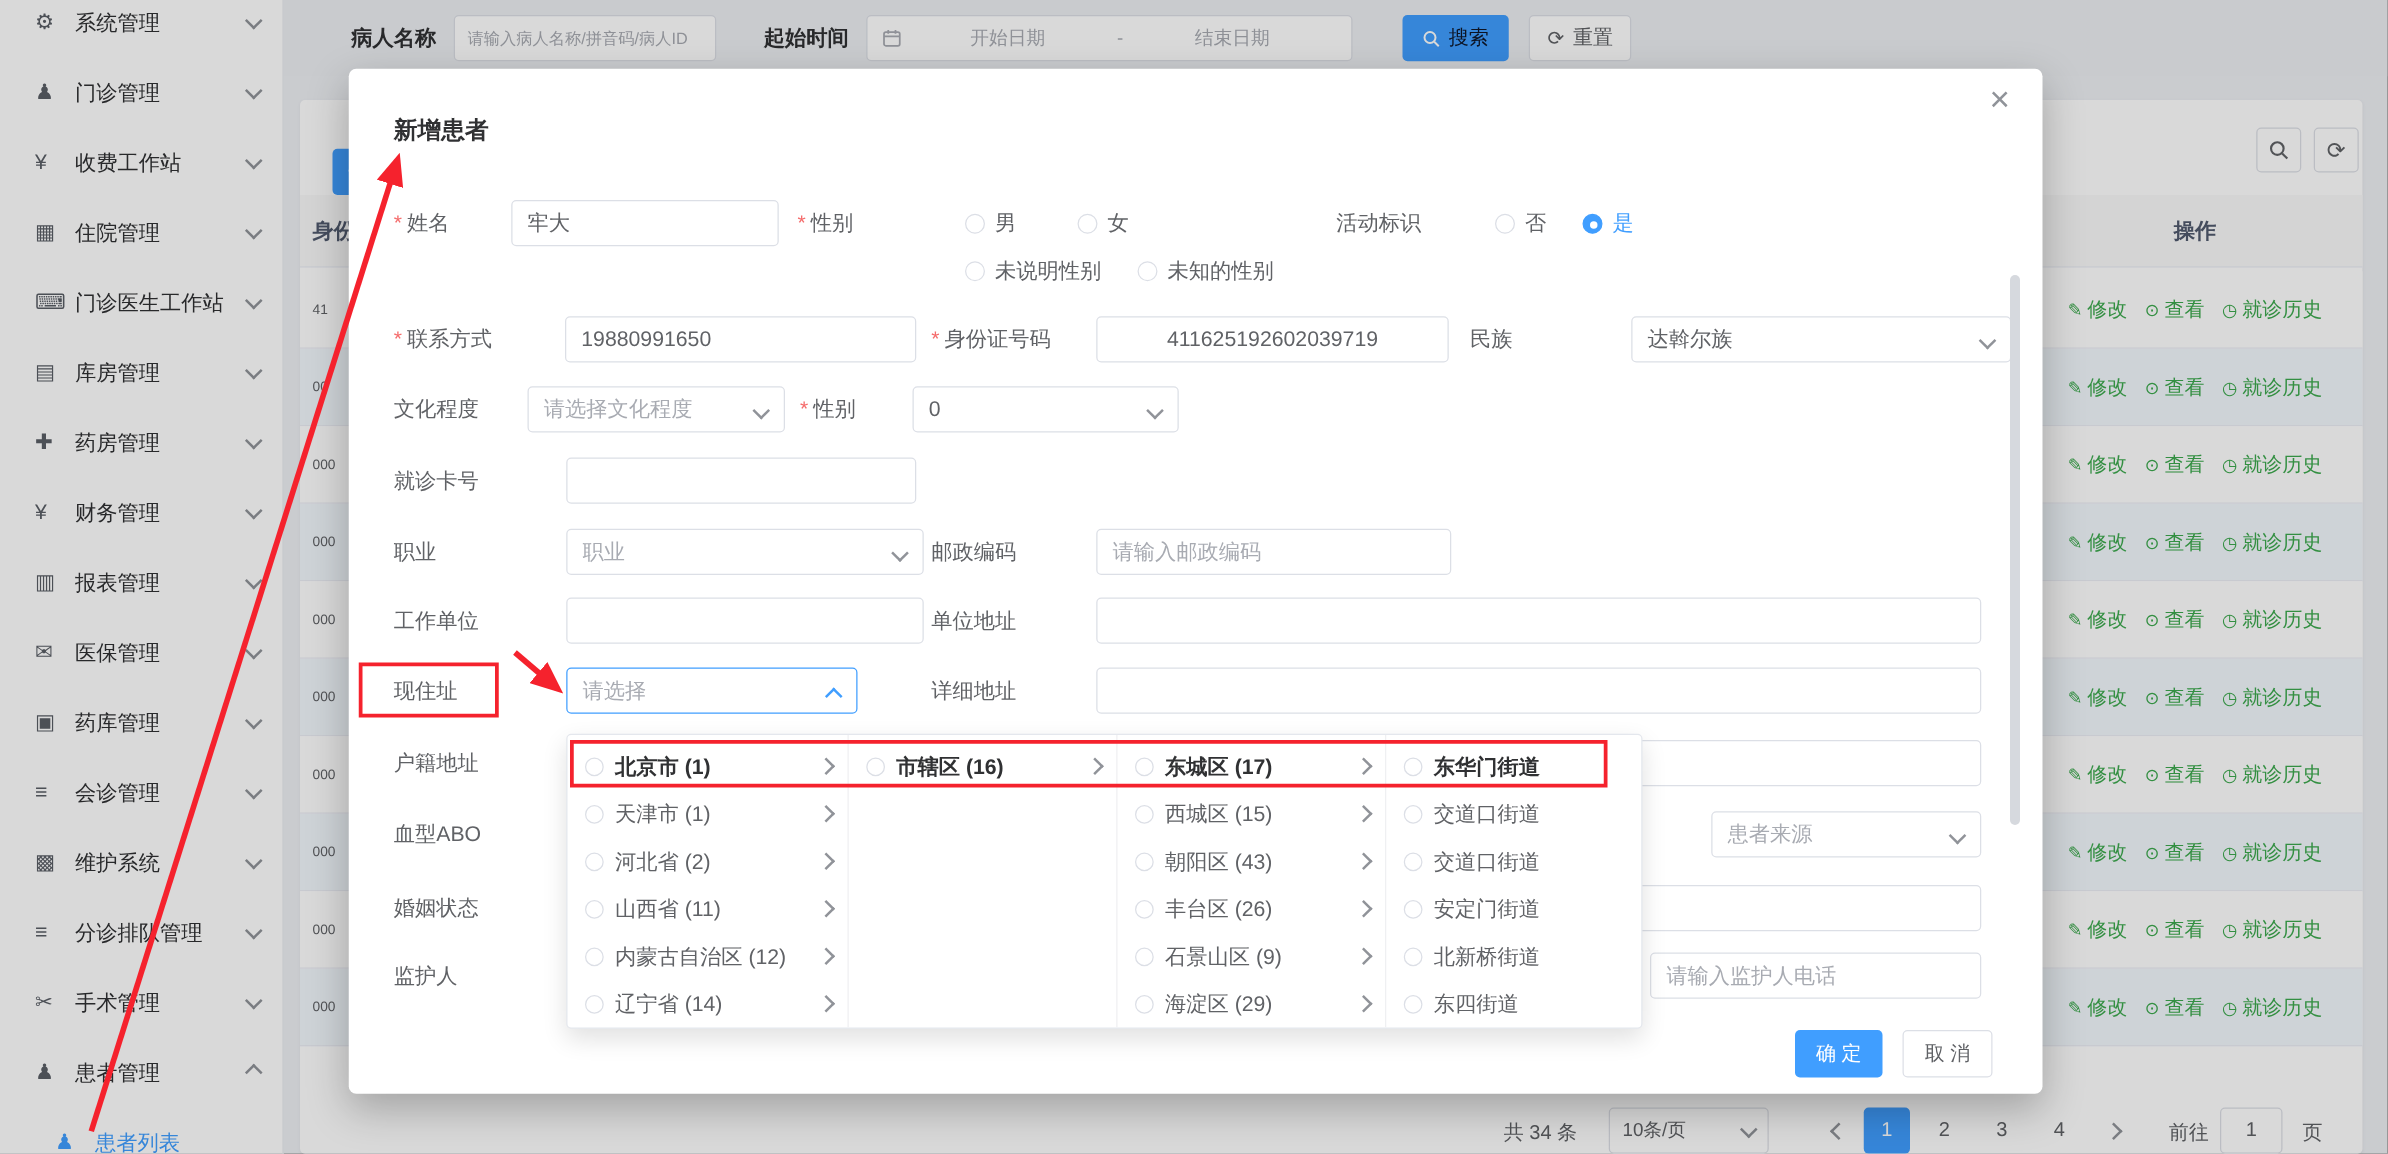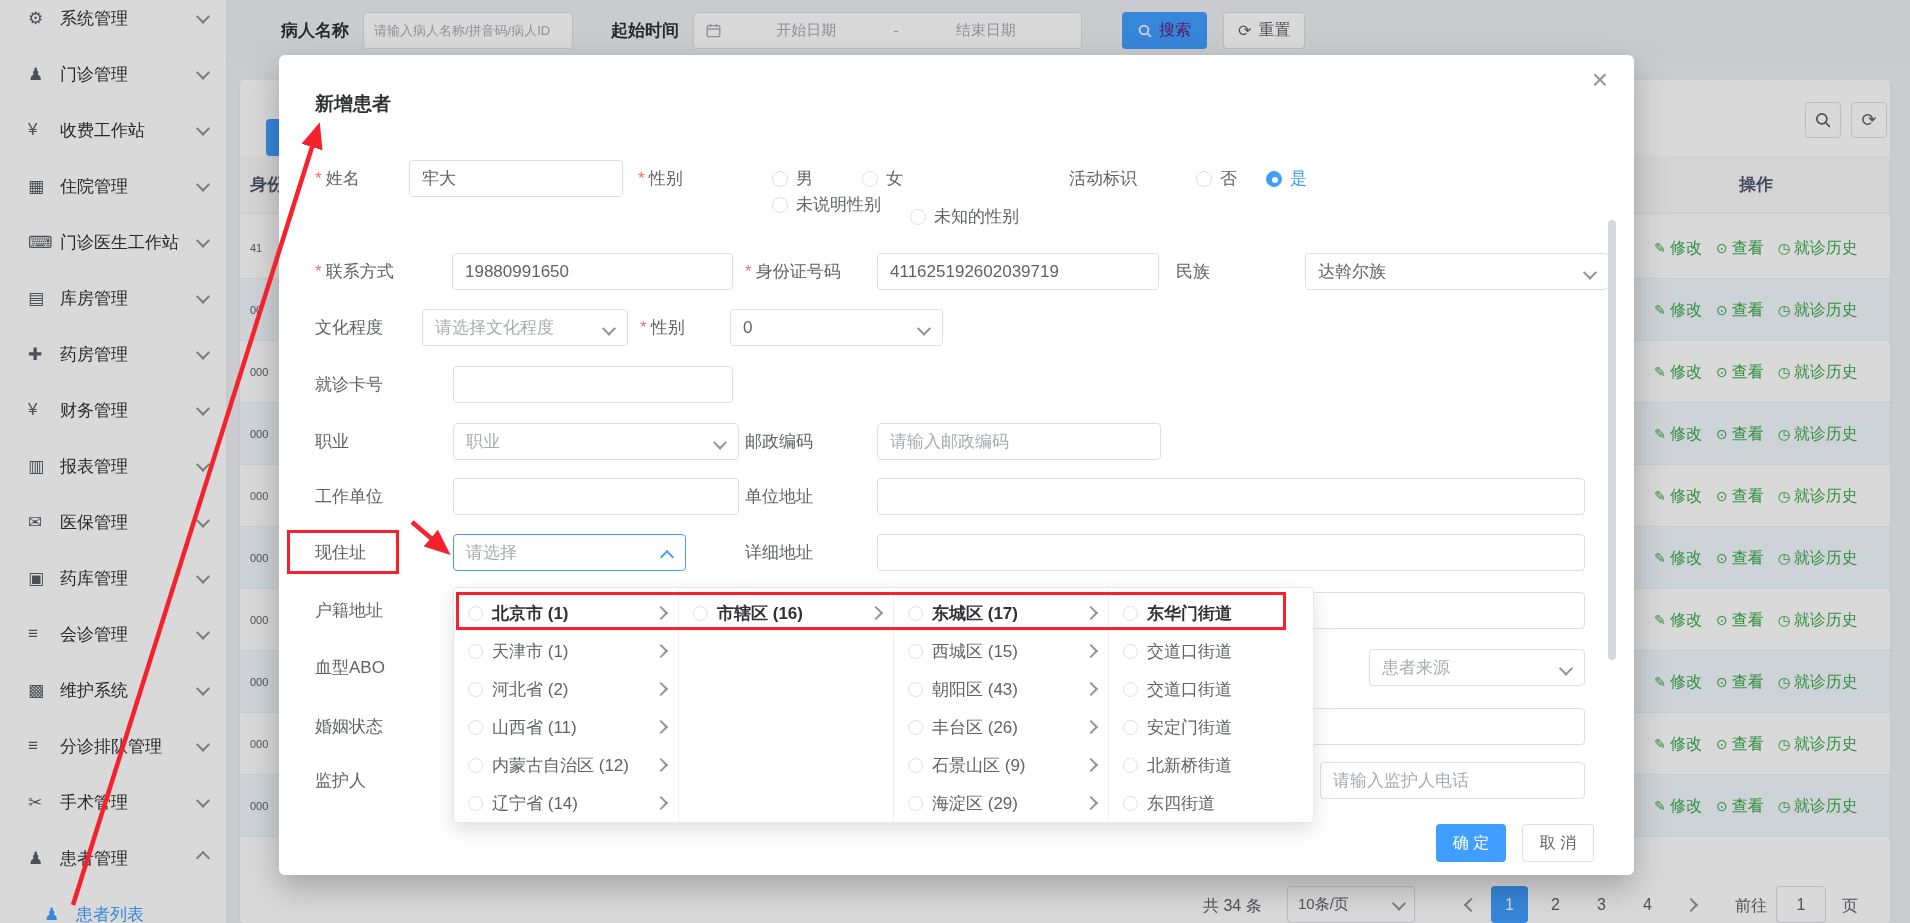--- a/index.html
+++ b/index.html
@@ -21,21 +21,21 @@
   .sub-item .s-ico{color:#409EFF;}
   
   .filter-bar{position:absolute;left:226px;top:0;width:1684px;height:61px;background:#edeff3;display:flex;align-items:center;padding-left:55px;box-sizing:border-box;}
   .f-label{font-size:17px;font-weight:700;color:#303133;margin-right:14px;white-space:nowrap;}
   .f-input{width:210px;height:37px;background:#fff;border:1px solid #dcdfe6;border-radius:4px;box-sizing:border-box;padding:0 10px;font-size:13px;color:#606266;margin-right:38px;font-family:inherit;}
   .f-input::placeholder{color:#A8ABB2;}
   .date-range{width:389px;height:37px;background:#fff;border:1px solid #dcdfe6;border-radius:4px;box-sizing:border-box;display:flex;align-items:center;padding:0 12px;margin-right:40px;font-size:15px;color:#A8ABB2;}
   .d-ph{flex:1;text-align:center;}
   .d-sep{color:#A8ABB2;padding:0 4px;}
   .cal-ico{color:#A8ABB2;margin-right:2px;display:inline-flex;}
-  .btn-primary{height:37px;padding:0 16px;background:#409EFF;color:#701a75;border:none;border-radius:4px;display:inline-flex;align-items:center;gap:7px;font-size:16px;margin-right:16px;cursor:pointer;font-family:inherit;}
+  .btn-primary{height:37px;padding:0 16px;background:#409EFF;color:#0f172a;border:none;border-radius:4px;display:inline-flex;align-items:center;gap:7px;font-size:16px;margin-right:16px;cursor:pointer;font-family:inherit;}
   .btn-plain{height:37px;padding:0 14px;background:#fff;color:#606266;border:1px solid #dcdfe6;border-radius:4px;display:inline-flex;align-items:center;gap:7px;font-size:16px;cursor:pointer;font-family:inherit;}
   
   .card{position:absolute;left:240px;top:80px;width:1650px;height:843px;background:#fff;border-radius:4px;box-shadow:0 1px 3px rgba(0,0,0,.06);}
   .add-btn{position:absolute;left:266px;top:119px;width:64px;height:37px;background:#409EFF;color:#fff;border:none;border-radius:4px;font-size:20px;text-align:left;padding-left:12px;cursor:pointer;}
   .tool-btn{position:absolute;width:36px;height:36px;background:#fff;border:1px solid #dcdfe6;border-radius:4px;display:flex;align-items:center;justify-content:center;color:#606266;cursor:pointer;font-size:18px;}
   .t-head{position:absolute;left:240px;top:156px;width:1650px;height:58px;background:#fafafa;border-bottom:1px solid #ebeef5;box-sizing:border-box;font-weight:700;color:#515a6e;font-size:17px;}
   .t-head .hid{position:absolute;left:10px;top:0;line-height:58px;white-space:nowrap;}
   .t-head .hop{position:absolute;left:1416px;top:0;width:200px;line-height:58px;text-align:center;}
   .t-row{position:absolute;left:240px;width:1650px;height:62px;background:#fff;border-bottom:1px solid #ebeef5;box-sizing:border-box;}
   .t-row.alt{background:#f3f8fd;}
@@ -438,33 +438,33 @@
       </div>
     <span class="lbl" style="left:790px;top:105px;">活动标识</span>
     <div class="radio-item" style="left:917px;top:105px;">
         <span class="rdot"></span>
         <span>否</span>
       </div>
     <div class="radio-item on" style="left:987px;top:105px;">
         <span class="rdot"></span>
         <span>是</span>
       </div>
-    <div class="radio-item" style="left:493px;top:131px;">
+    <div class="radio-item" style="left:493px;top:143px;">
         <span class="rdot"></span>
         <span>未说明性别</span>
       </div>
     <div class="radio-item" style="left:631px;top:143px;">
         <span class="rdot"></span>
         <span>未知的性别</span>
       </div>
 
     <span class="lbl" style="left:36px;top:198px;"><i class="star">*</i><span>联系方式</span></span>
     <input class="inp" style="left: 173px; top: 198px; width: 281px;" value="19880991650">
     <span class="lbl" style="left:466px;top:198px;"><i class="star">*</i><span>身份证号码</span></span>
-    <input class="inp" style="left: 598px; top: 198px; width: 282px;" value="411625192602039719">
+    <input class="inp" style="left: 598px; top: 198px; width: 282px; text-align: center;" value="411625192602039719">
     <span class="lbl" style="left:897px;top:198px;">民族</span>
     <div class="sel" style="left:1026px;top:198px;width:304px;">
         <span>达斡尔族</span>
         <span class="chev down schev"></span>
       </div>
 
     <span class="lbl" style="left:36px;top:254px;">文化程度</span>
     <div class="sel" style="left:143px;top:254px;width:206px;">
         <span class="ph">请选择文化程度</span>
         <span class="chev down schev"></span>

